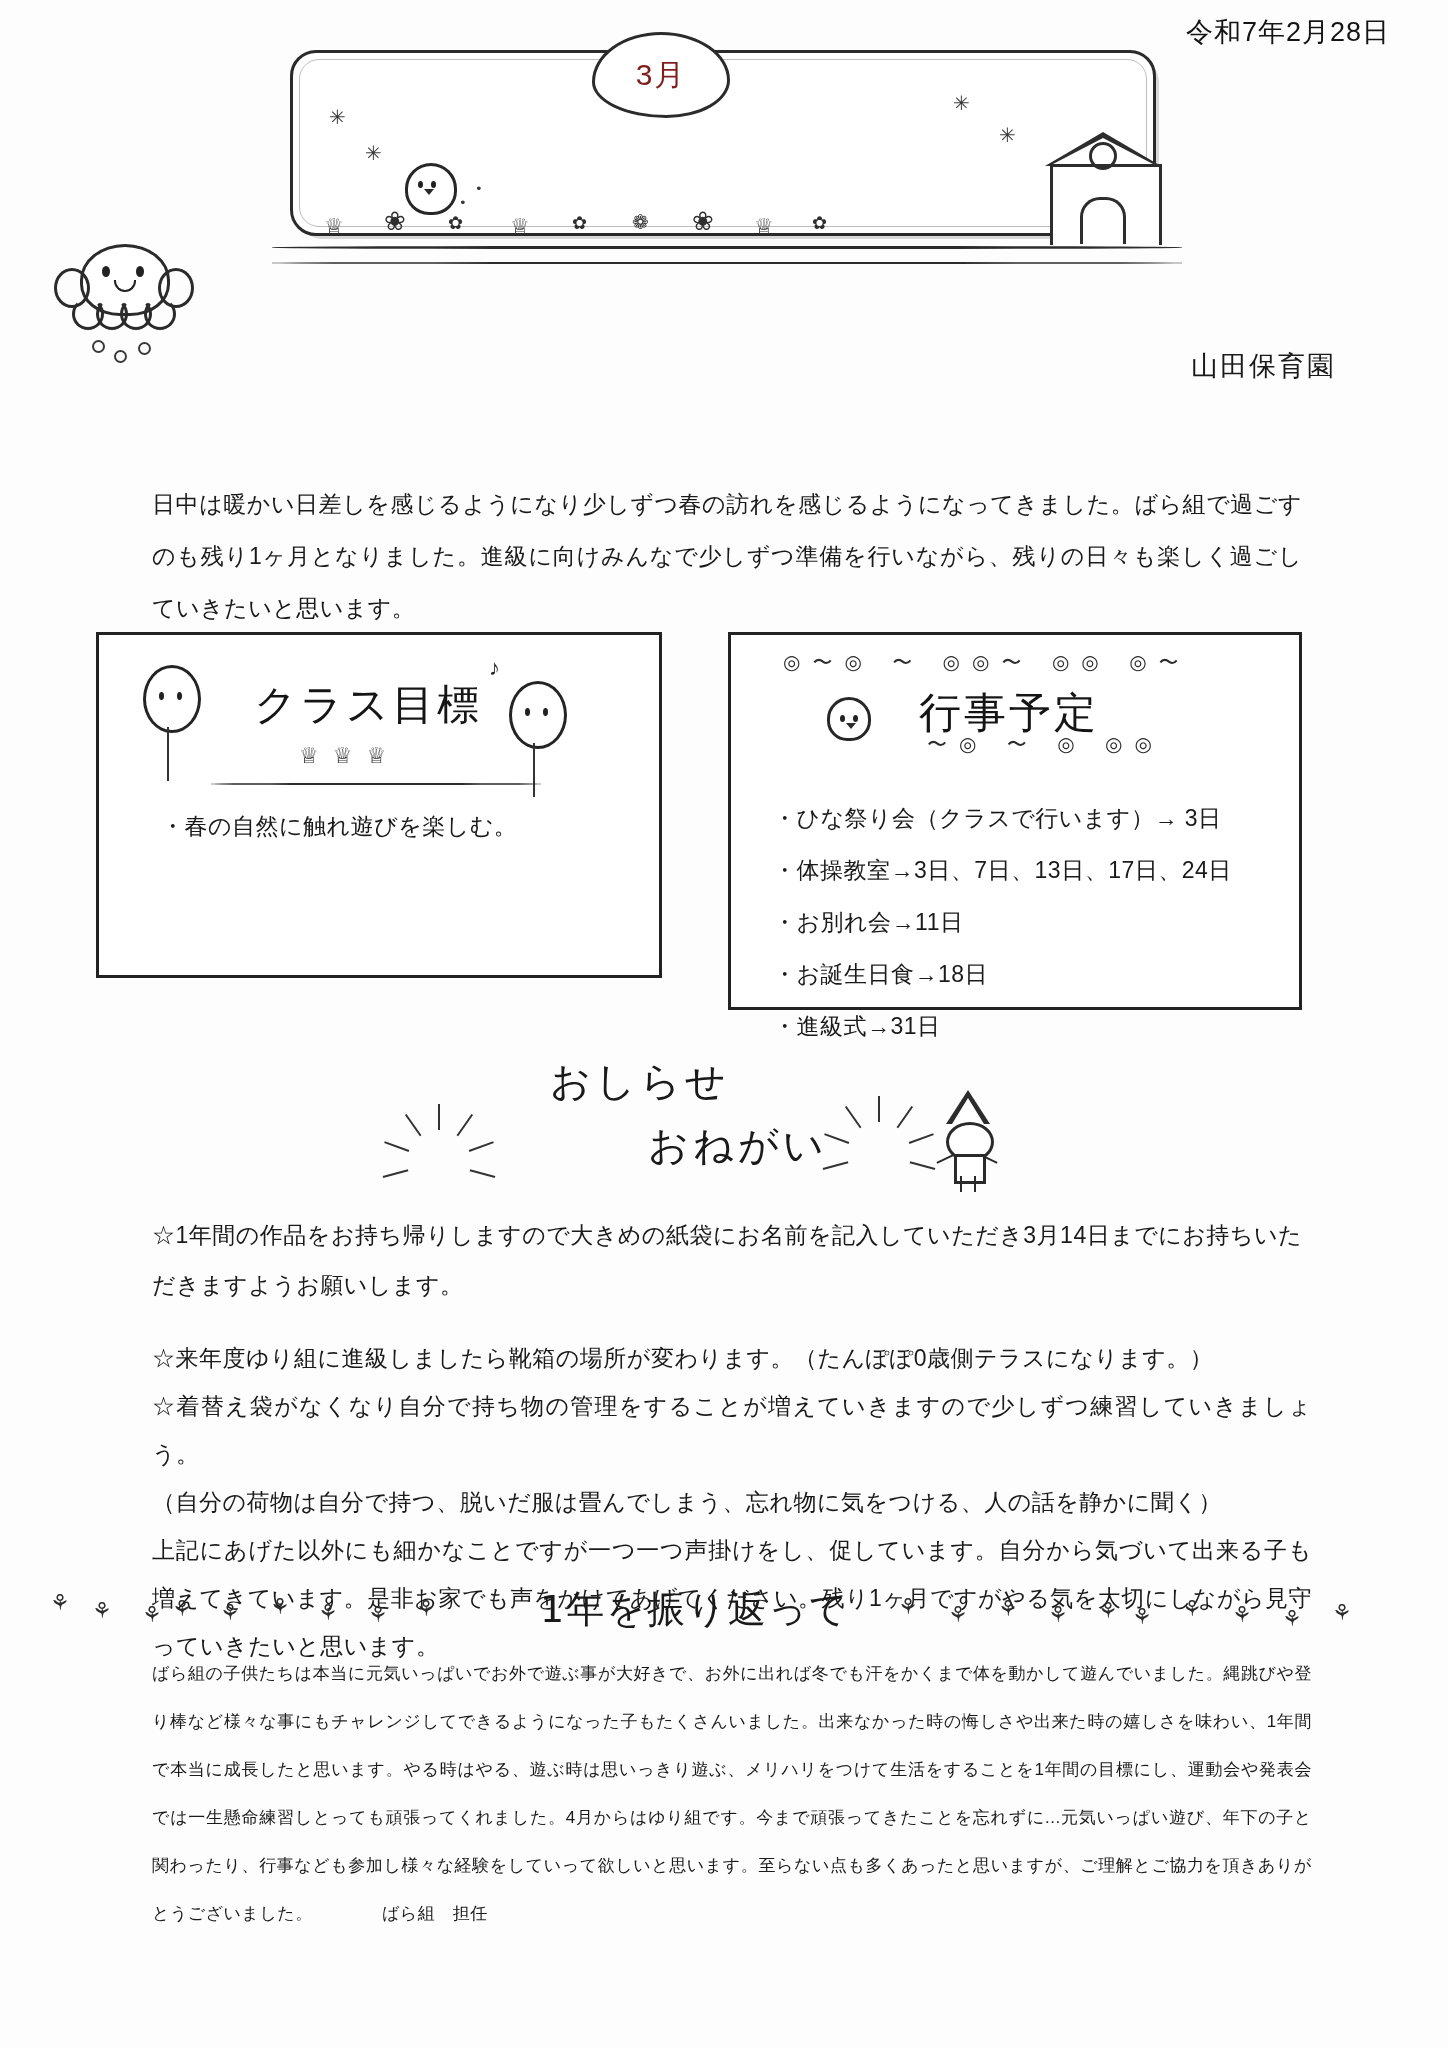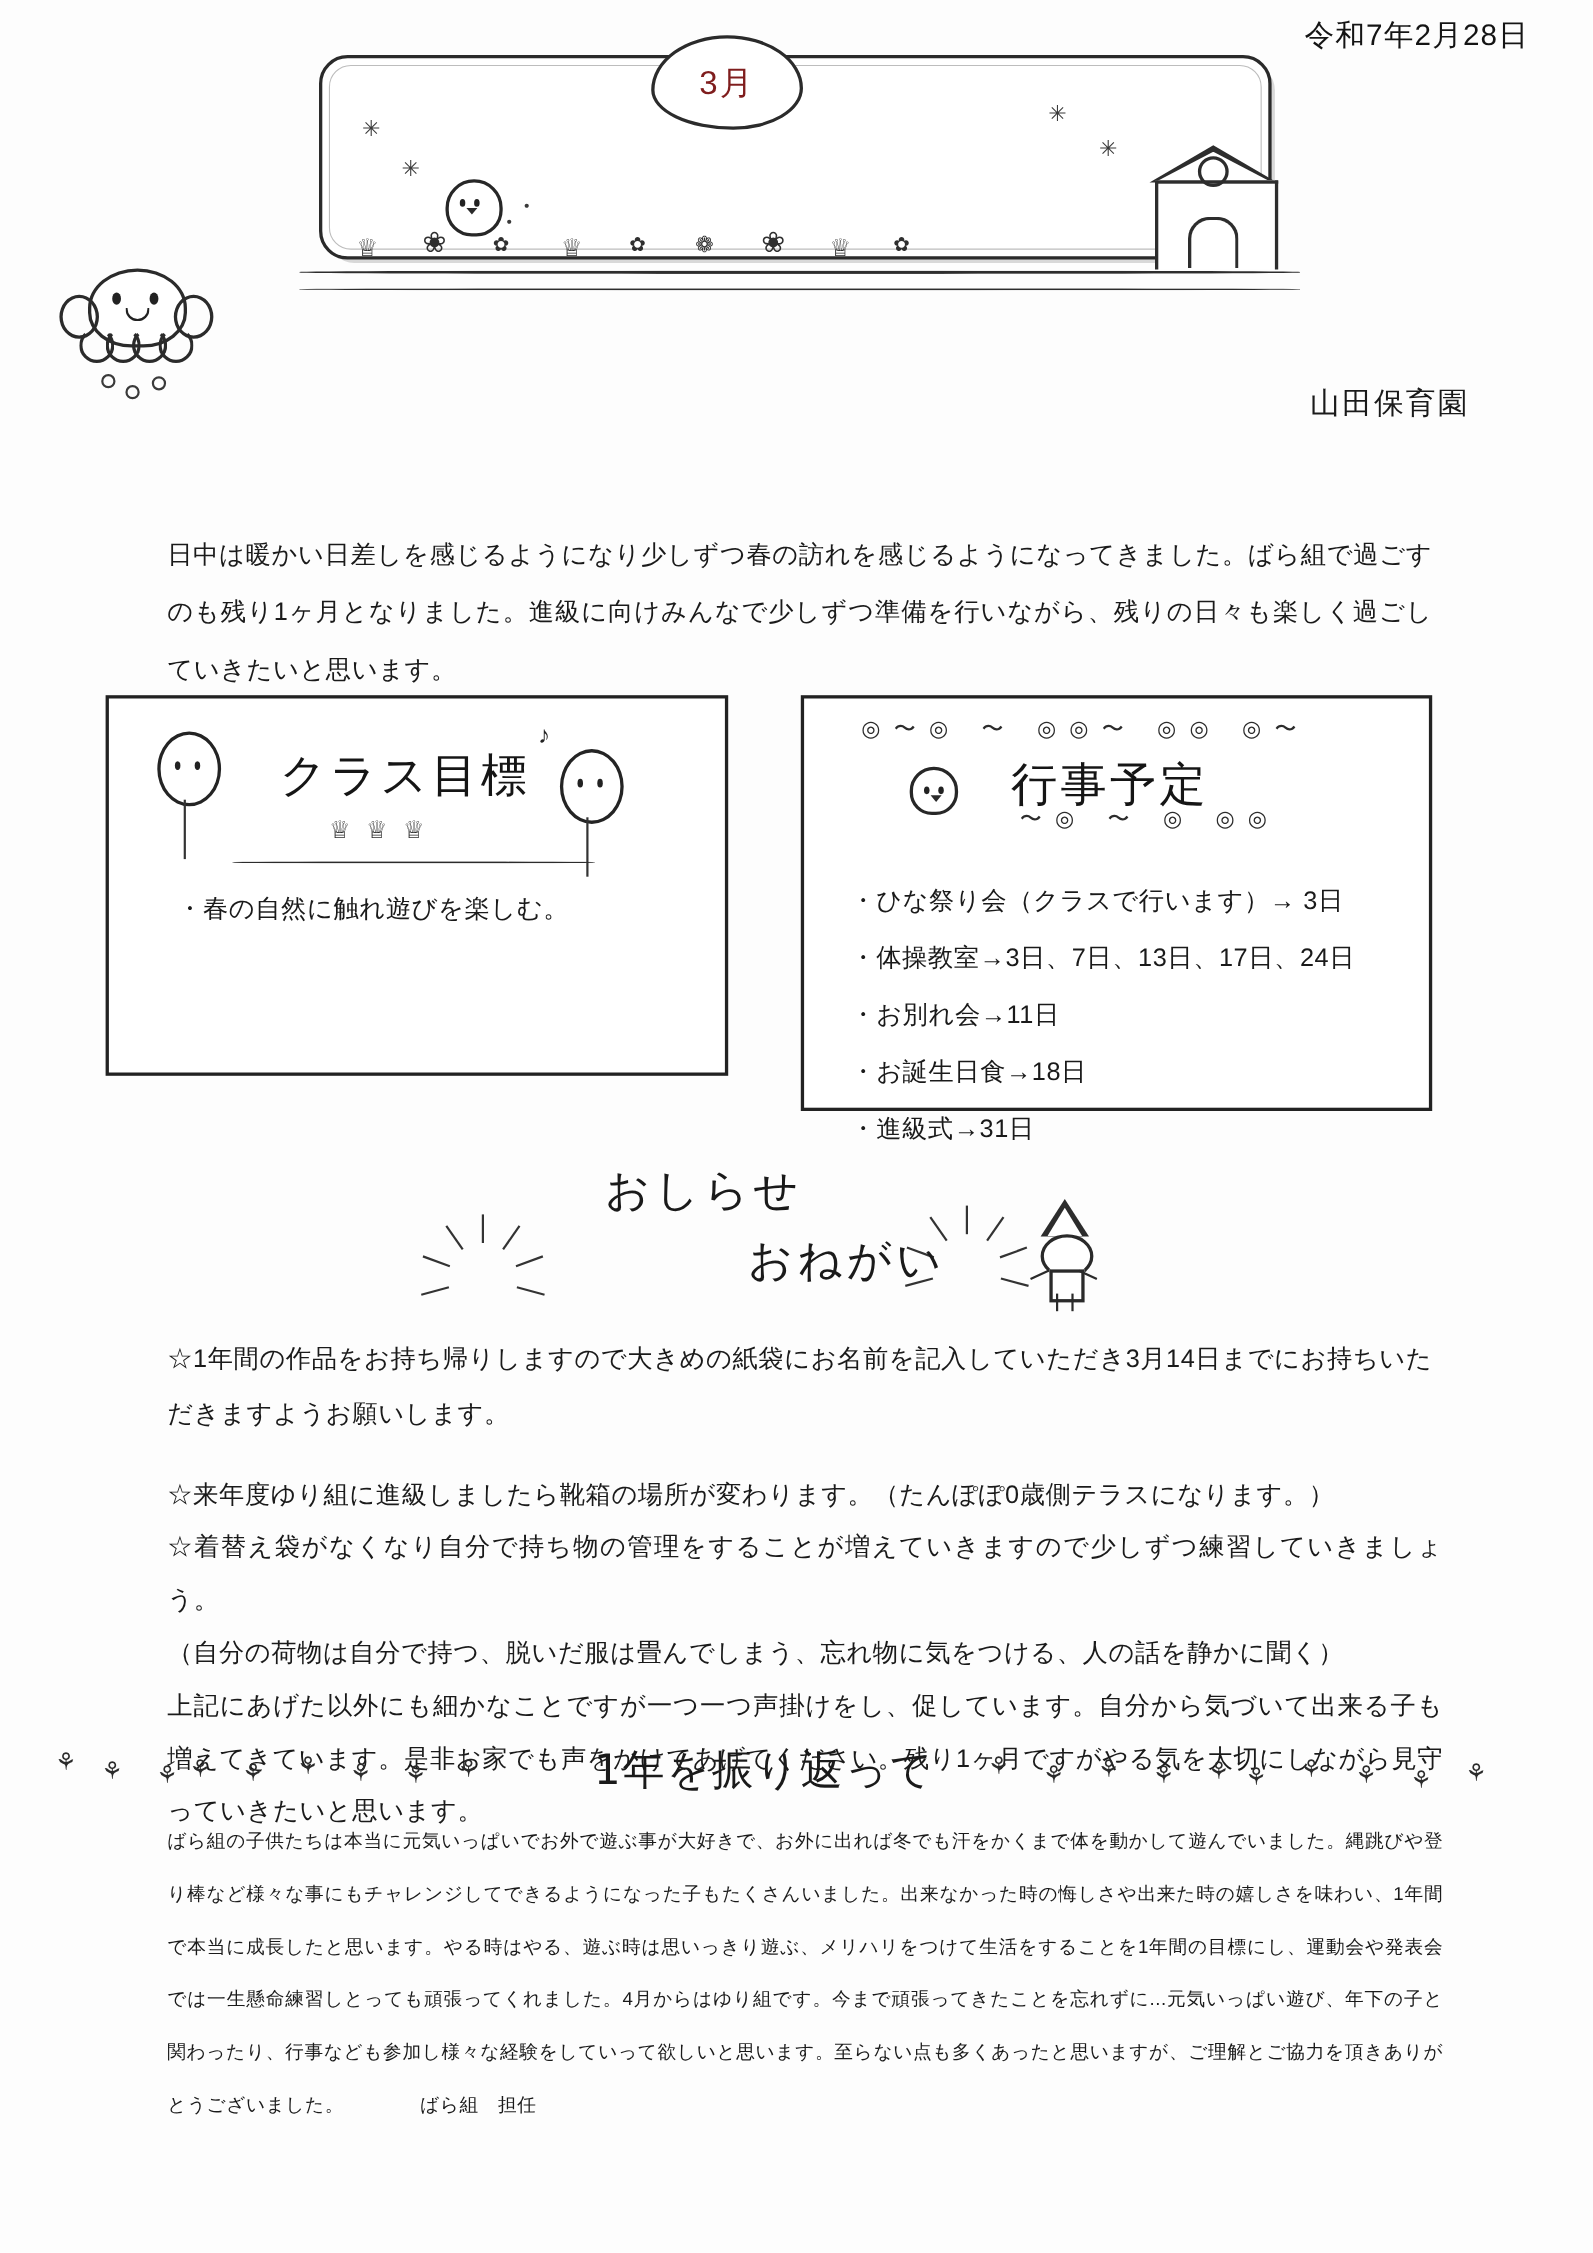--- a/index.html
+++ b/index.html
@@ -383,21 +383,20 @@
     font-size: 40px;
     letter-spacing: 4px;
     font-family: "DejaVu Sans", sans-serif;
   }
   #notice-word-2 {
     position: absolute;
     left: 268px; top: 78px;
     font-size: 40px;
     letter-spacing: 4px;
     font-family: "DejaVu Sans", sans-serif;
-    margin-left: 32px;
   }
   .burst {
     position: absolute;
     width: 116px; height: 116px;
   }
   .burst span {
     position: absolute;
     left: 50%; top: 50%;
     width: 2px; height: 26px;
     background: #333;

